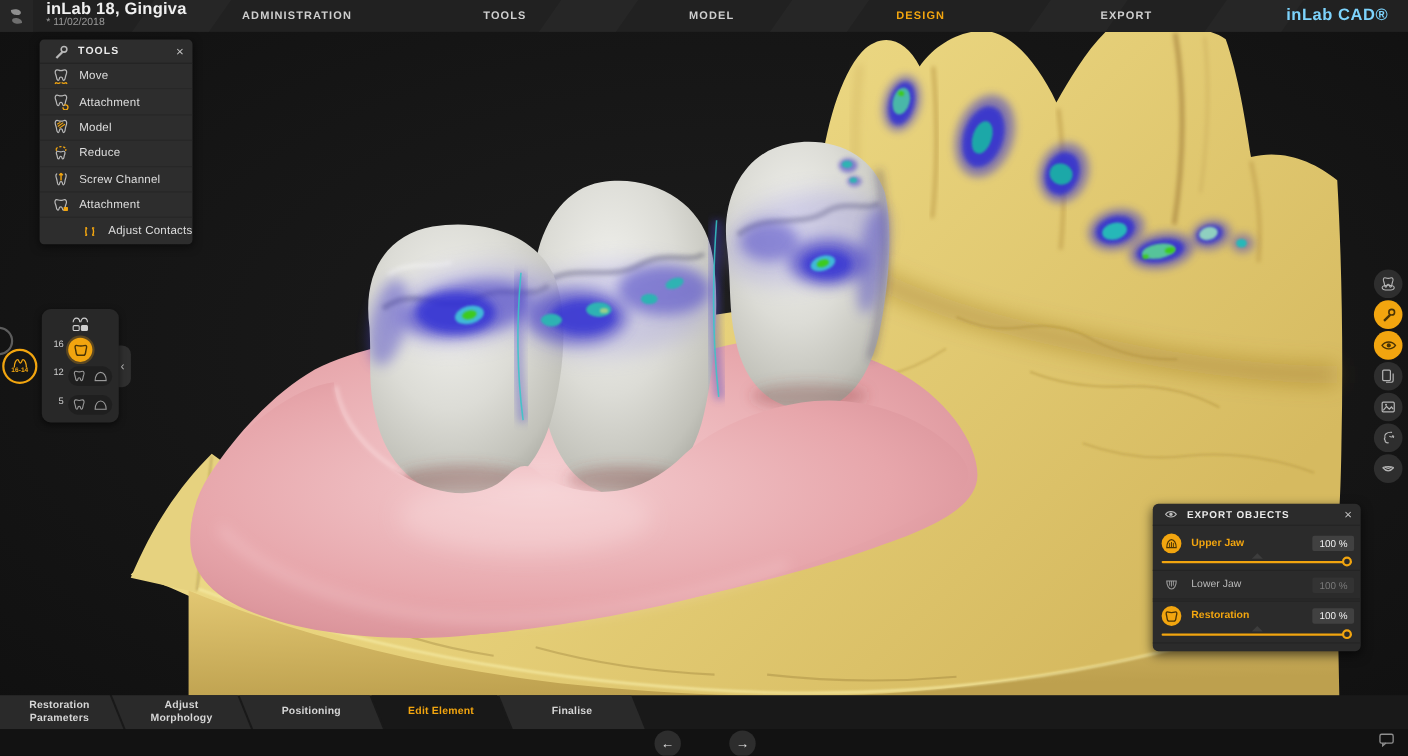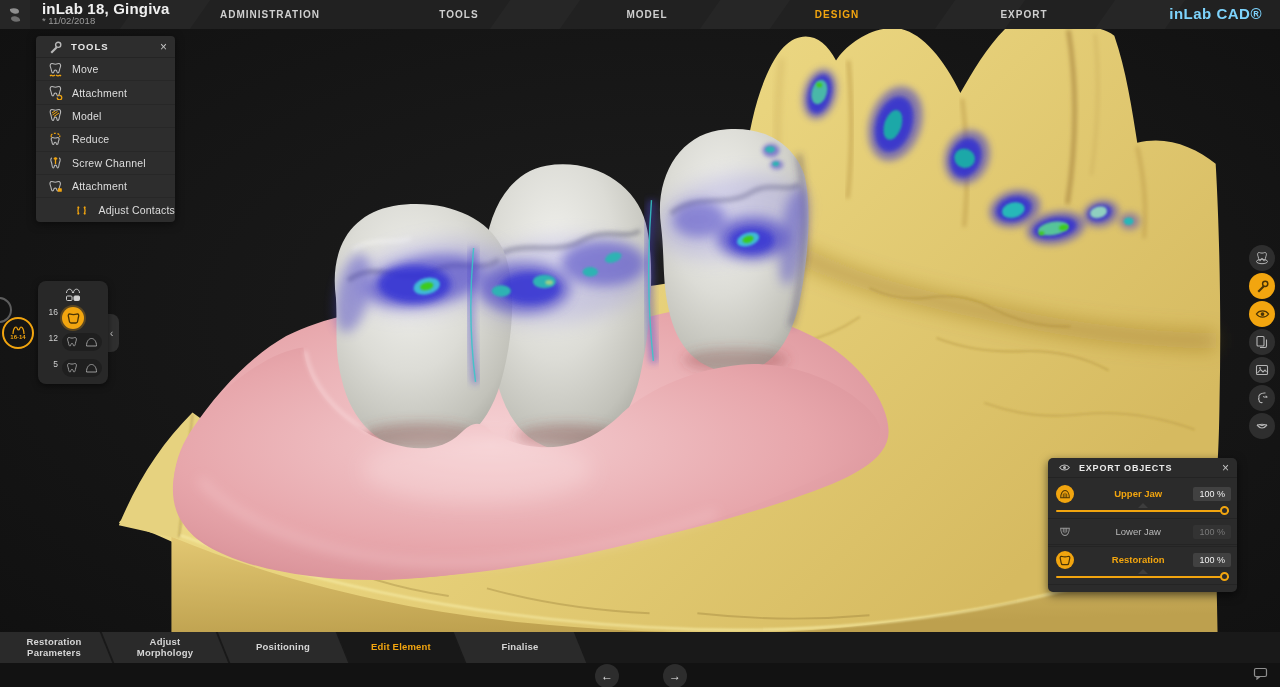--- a/index.html
+++ b/index.html
@@ -53,21 +53,21 @@
   
   .dobj { position:absolute; left:1048px; top:458px; width:189px; background:#2b2b2b; border-radius:5px; z-index:30; box-shadow:0 3px 10px rgba(0,0,0,.6); padding-bottom:6px; }
   .dobj-hd { height:20px; display:flex; align-items:center; padding:0 8px 0 10px; border-bottom:1px solid #232323; }
   .dobj-hd .ttl { font-size:9px; font-weight:bold; letter-spacing:.8px; color:#eaeaea; margin-left:8px; flex:1; }
   .dobj-hd .x { color:#c4c4c4; font-size:12px; cursor:pointer; }
   .drow { display:flex; align-items:center; height:23px; padding:0 6px 0 8px; cursor:pointer; }
   .drow .circ { width:18px; height:18px; border-radius:50%; display:flex; align-items:center; justify-content:center; flex-shrink:0; }
   .circ.orange { background:#f2a50f; }
   .circ.dim { background:transparent; }
   .circ.gray { background:#3a3a3a; }
-  .drow .lbl { font-size:9.5px; font-weight:bold; margin-left:9px; flex:1; line-height:10px;text-align:center; }
+  .drow .lbl { font-size:9.5px; font-weight:bold; margin-left:9px; flex:1; line-height:10px; }
   .lbl.on { color:#f2a50f; }
   .lbl.off { color:#b9b9b9; font-weight:normal; }
   .lbl.idle { color:#cfcfcf; font-weight:normal; }
   .badge { font-size:9px; color:#f2f2f2; background:#414141; border-radius:2px; padding:2px 6px; }
   .badge.dis { color:#7a7a7a; background:#333333; }
   .sliderline { position:relative; height:12px; margin:0 8px; }
   .sliderline .notch { position:absolute; left:50%; top:-2px; width:0; height:0; border-left:5px solid transparent; border-right:5px solid transparent; border-bottom:5px solid #3d3d3d; transform:translateX(-50%); }
   .sliderline .track { position:absolute; left:0; right:0; top:5px; height:2px; background:#f2a50f; border-radius:1px; }
   .sliderline .knob { position:absolute; right:0; top:1px; width:9px; height:9px; border-radius:50%; border:2.5px solid #f2a50f; background:#2b2b2b; cursor:pointer; }
   .dsep { height:1px; background:#242424; margin:1px 0; }

